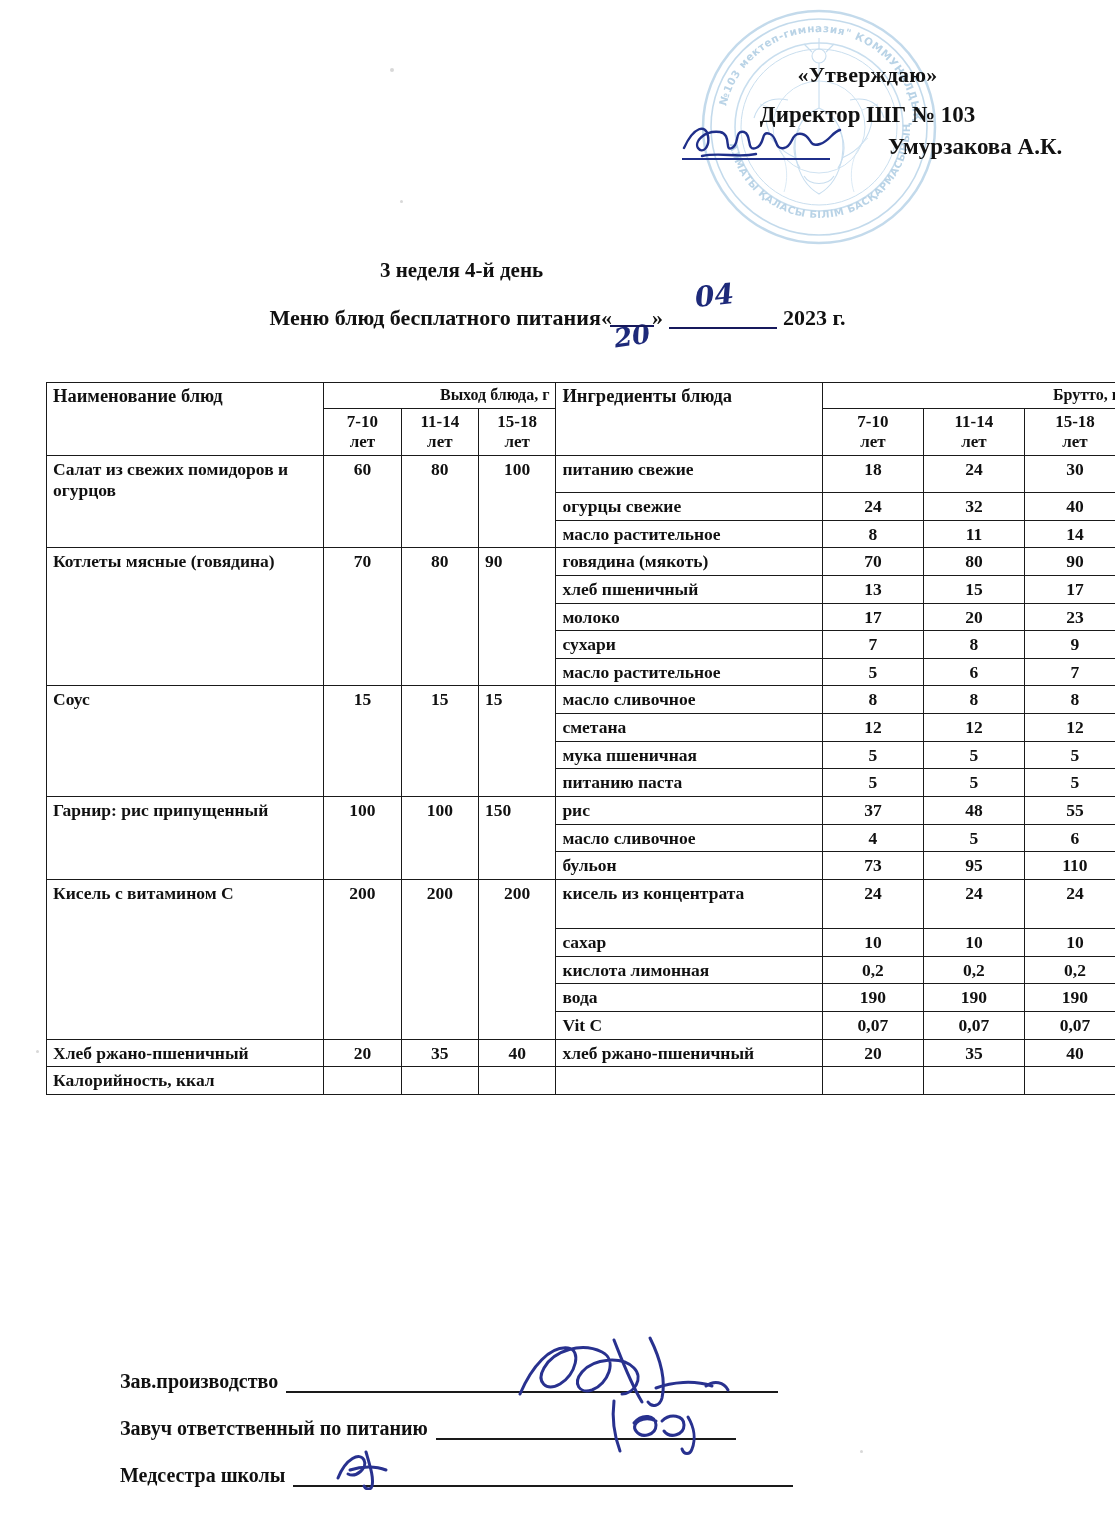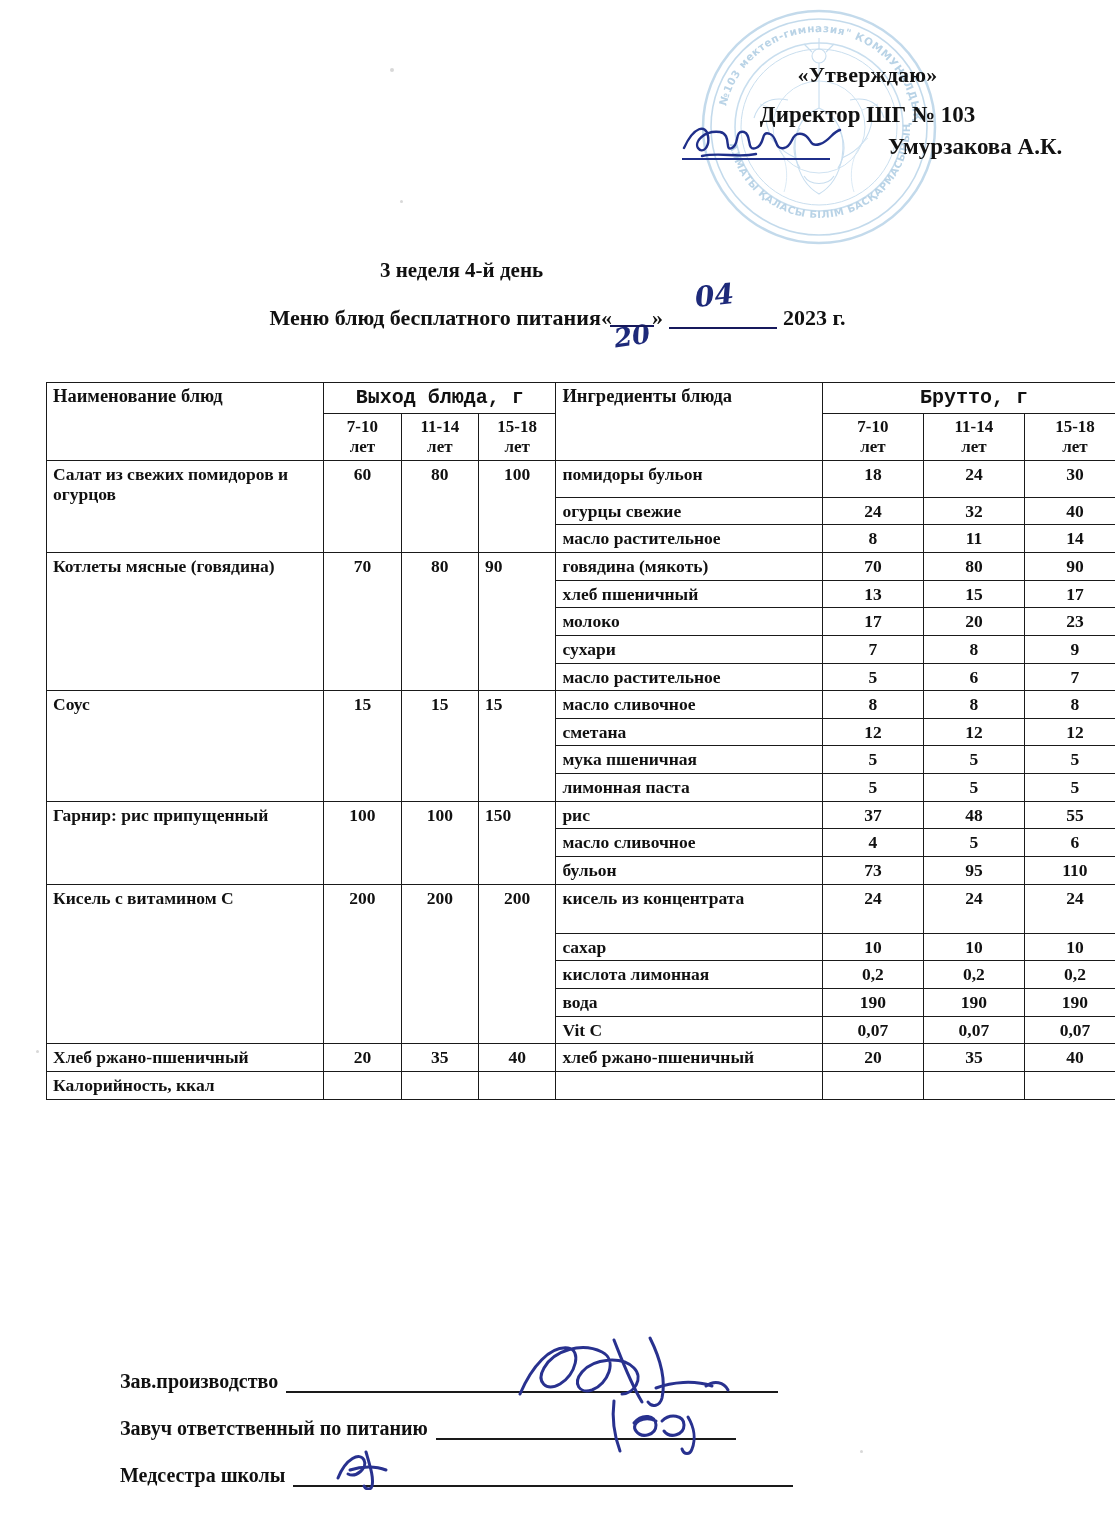--- a/index.html
+++ b/index.html
@@ -147,21 +147,21 @@
     font-weight: bold;
     margin-left: 28px;
   }
   table.menu th, table.menu td {
     border: 1.6px solid #1a1a1a;
     padding: 3px 6px;
     vertical-align: top;
     line-height: 1.18;
   }
   th.h-name        { width: 258px; text-align: left;   vertical-align: middle; font-size: 18.5px; padding-left: 12px; }
-  th.h-group       { text-align: center; vertical-align: top; font-size: 20px; padding-top: 7px; font-family: Liberation Mono, monospace; }
+  th.h-group       { text-align: right; vertical-align: top; font-size: 16px; padding-top: 7px; }
   th.h-age         { text-align: center; vertical-align: middle; font-size: 17px; line-height: 1.2; }
   th.h-ingr        { width: 248px; text-align: left; vertical-align: top; font-size: 18.5px; padding-top: 7px; padding-left: 12px; }
 
   col.c-yield { width: 72px; }
   col.c-brut  { width: 94px; }
 
   td.dish {
     text-align: left;
     padding-left: 12px;
     padding-top: 7px;
@@ -320,21 +320,21 @@
       <th class="h-age"><span>15-18</span><br><span>лет</span></th>
     </tr>
   </thead>
   <tbody>
 
     <tr class="r-tall">
       <td class="dish" rowspan="3">Салат из свежих помидоров и огурцов</td>
       <td class="yield" rowspan="3">60</td>
       <td class="yield" rowspan="3">80</td>
       <td class="yield" rowspan="3">100</td>
-      <td class="ingr">помидоры бульон</td>
+      <td class="ingr">питанию свежие</td>
       <td class="val">18</td>
       <td class="val">24</td>
       <td class="val">30</td>
     </tr>
     <tr>
       <td class="ingr">огурцы свежие</td>
       <td class="val">24</td>
       <td class="val">32</td>
       <td class="val">40</td>
     </tr>
@@ -396,21 +396,21 @@
       <td class="val">12</td>
       <td class="val">12</td>
     </tr>
     <tr>
       <td class="ingr">мука пшеничная</td>
       <td class="val">5</td>
       <td class="val">5</td>
       <td class="val">5</td>
     </tr>
     <tr>
-      <td class="ingr">лимонная паста</td>
+      <td class="ingr">питанию паста</td>
       <td class="val">5</td>
       <td class="val">5</td>
       <td class="val">5</td>
     </tr>
 
     <tr>
       <td class="dish" rowspan="3">Гарнир: рис припущенный</td>
       <td class="yield" rowspan="3">100</td>
       <td class="yield" rowspan="3">100</td>
       <td class="yield-left" rowspan="3">150</td>

